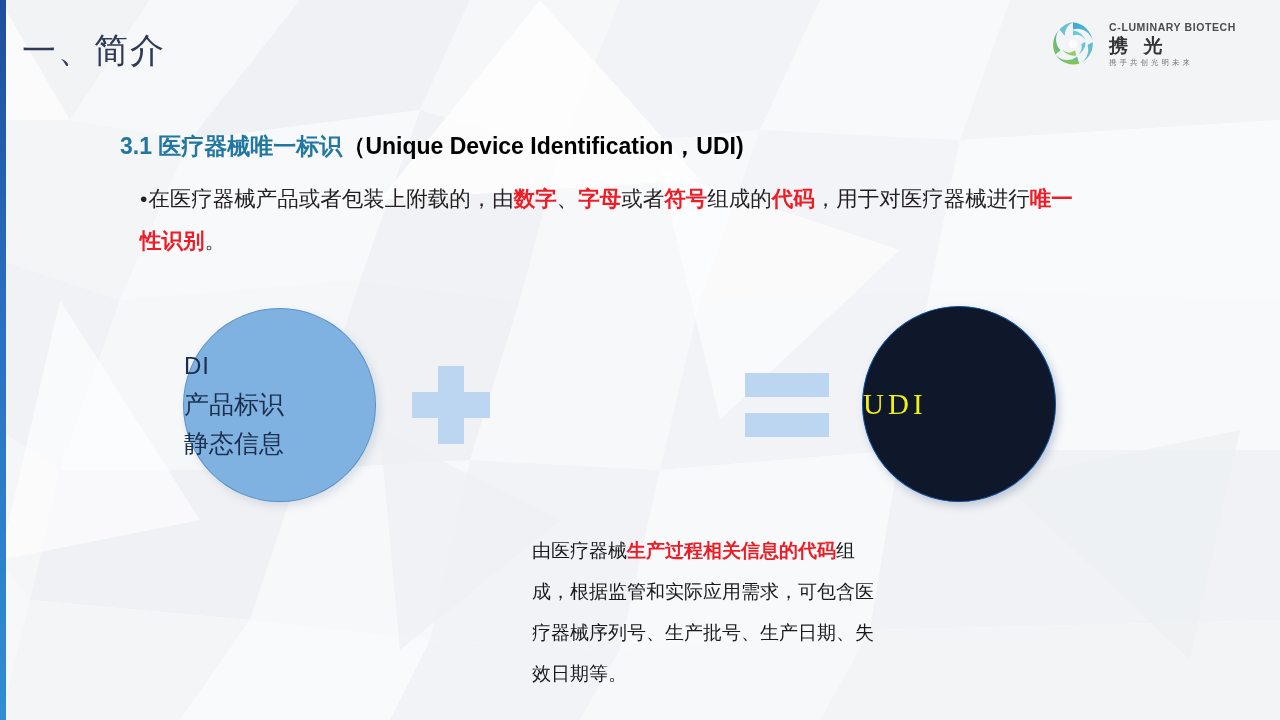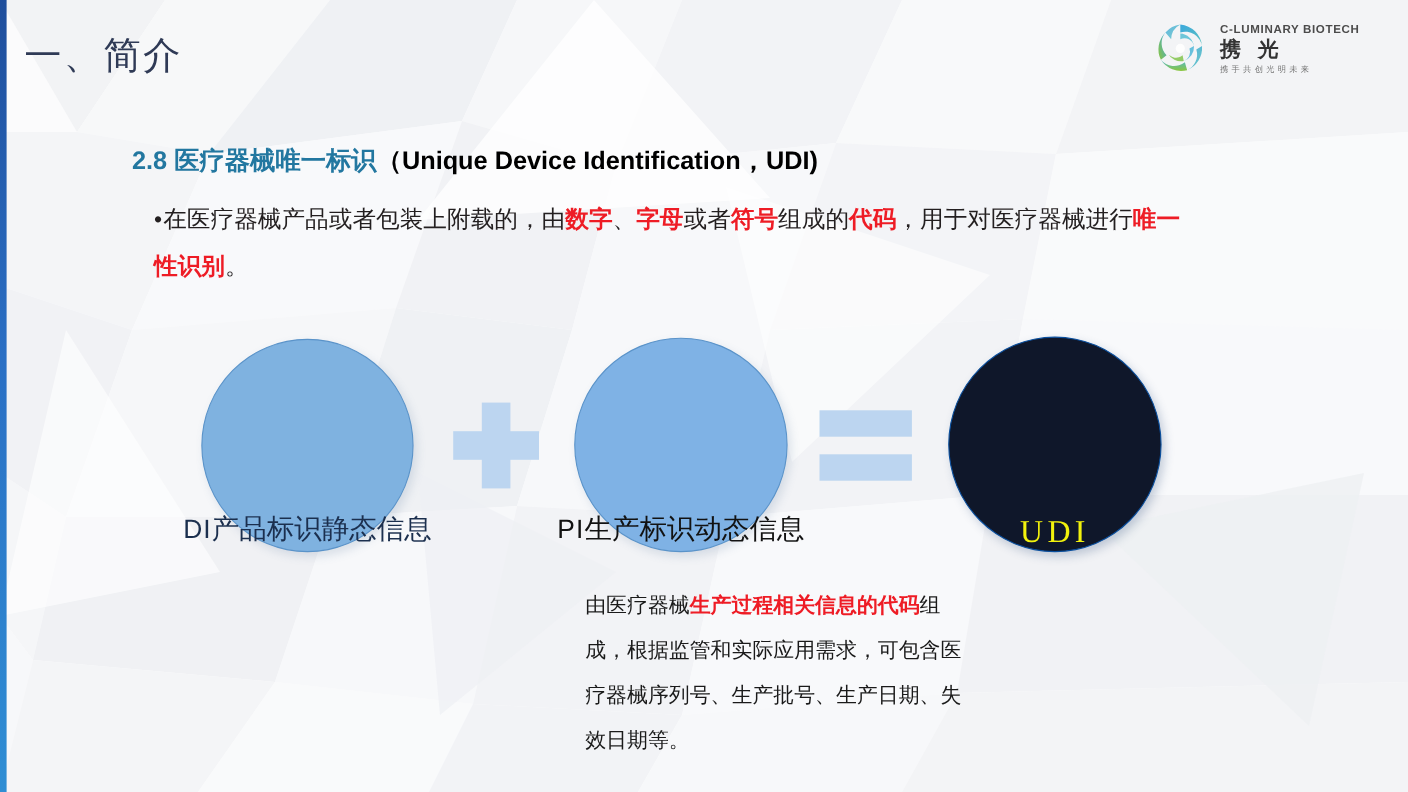--- a/index.html
+++ b/index.html
@@ -101,22 +101,22 @@
     font-size: 21px;
     color: #231f20;
     margin-right: 1px;
   }
   .hl { color: #ee1c25; font-weight: bold; }
   
   .circle {
     position: absolute;
     border-radius: 50%;
     display: flex;
-    flex-direction: row;
-    align-items: flex-end;
+    flex-direction: column;
+    align-items: flex-start;
     justify-content: center;
     box-sizing: border-box;
   }
   #circle-di {
     left: 183px; top: 308px;
     width: 193px; height: 194px;
     background: #7fb2e0;
     border: 1px solid #5a93c9;
     box-shadow: 3px 4px 9px rgba(80,110,150,0.18);
   }
@@ -281,43 +281,38 @@
       </g>
     </svg>
     <div id="logo-text">
       <div id="logo-en">C-Luminary Biotech</div>
       <div id="logo-cn">携 光</div>
       <div id="logo-slogan">携手共创光明未来</div>
     </div>
   </div>
 
   <div id="section-heading">
-    <span>2.8 医疗器械唯一标识</span><span class="en">（Unique Device Identification，UDI)</span>
+    <span>3.1 医疗器械唯一标识</span><span class="en">（Unique Device Identification，UDI)</span>
   </div>
 
   <div id="body-para">
     <span class="bullet">•</span><span>在医疗器械产品或者包装上附载的，由</span><span class="hl">数字</span><span>、</span><span class="hl">字母</span><span>或者</span><span class="hl">符号</span><span>组成的</span><span class="hl">代码</span><span>，用于对医疗器</span><span>械进行</span><span class="hl">唯一性识别</span><span>。</span>
   </div>
 
   <div class="circle" id="circle-di">
     <div class="circle-line code">DI</div>
     <div class="circle-line">产品标识</div>
     <div class="circle-line">静态信息</div>
   </div>
 
   <div id="op-plus">
     <div class="bar-h"></div>
     <div class="bar-v"></div>
   </div>
 
-  <div class="circle" id="circle-pi">
-    <div class="circle-line code">PI</div>
-    <div class="circle-line">生产标识</div>
-    <div class="circle-line">动态信息</div>
-  </div>
 
   <div id="op-equals">
     <div class="bar bar-1"></div>
     <div class="bar bar-2"></div>
   </div>
 
   <div class="circle" id="circle-udi">
     <div id="udi-label">UDI</div>
   </div>
 

